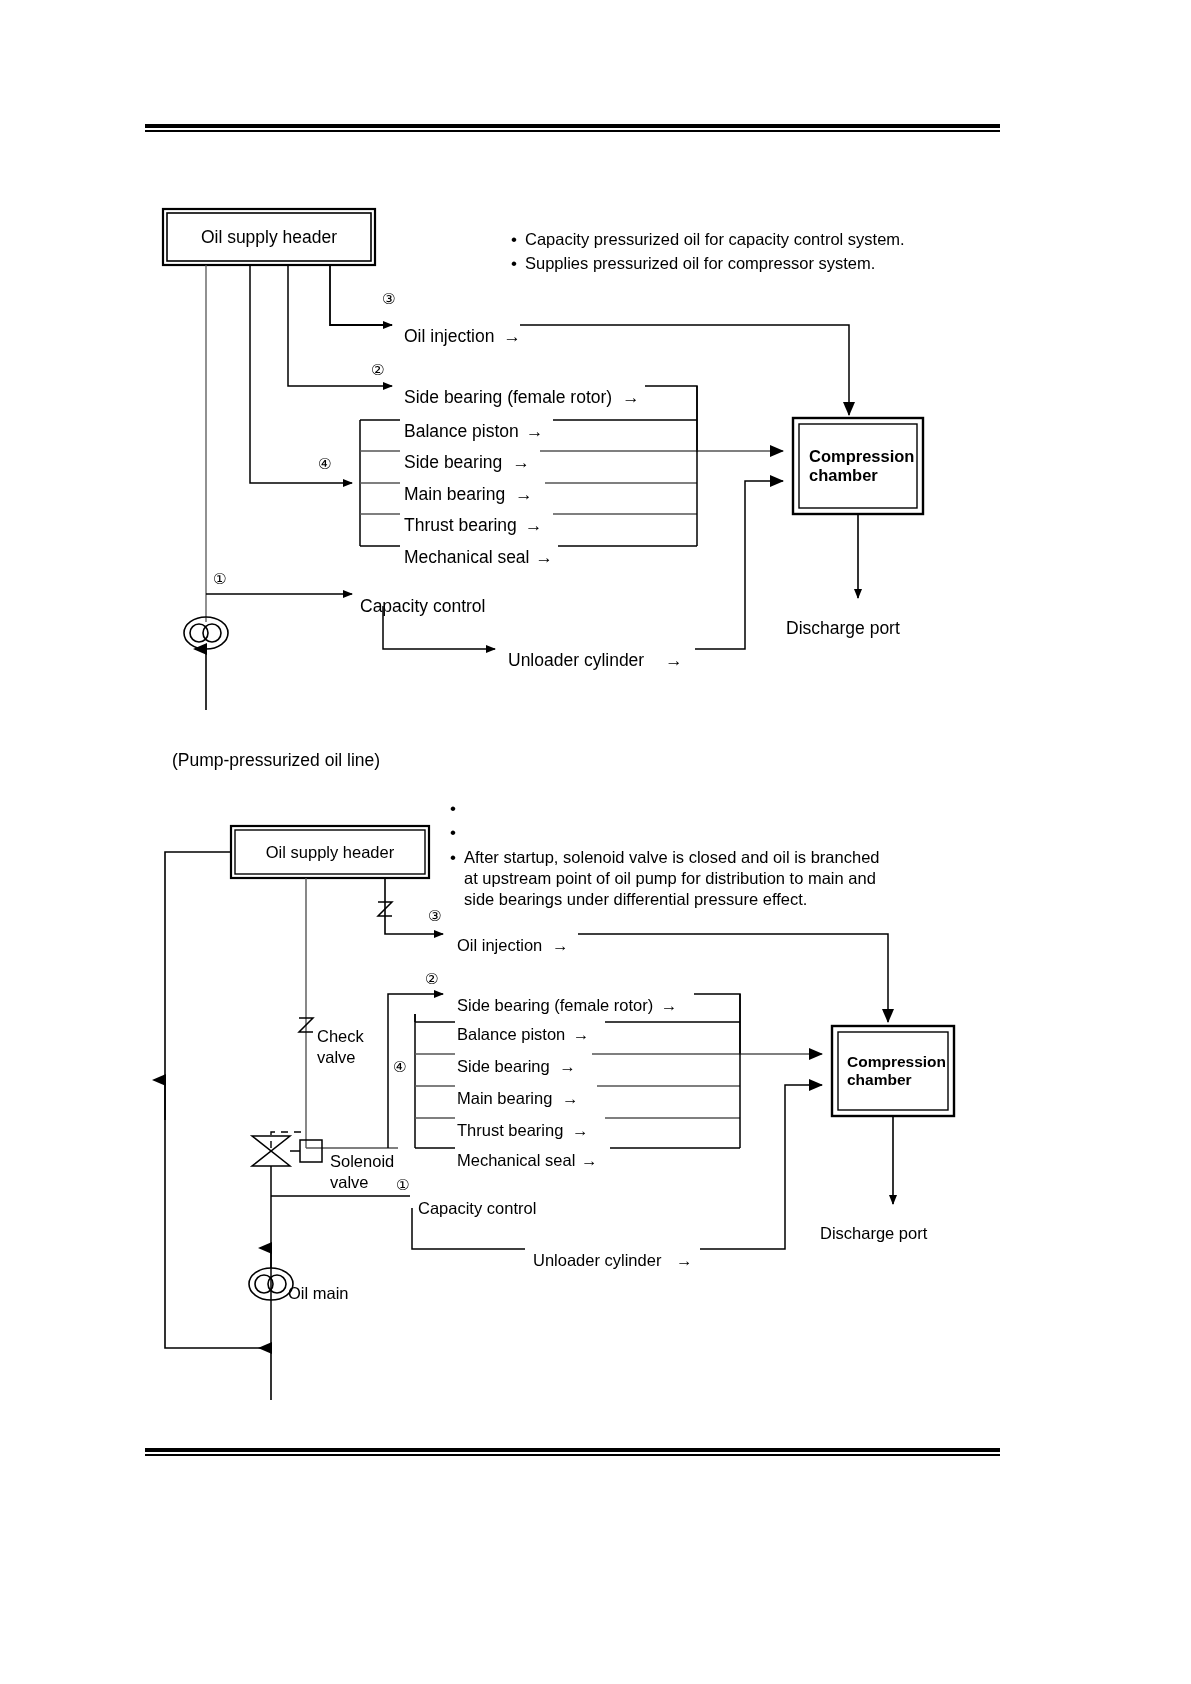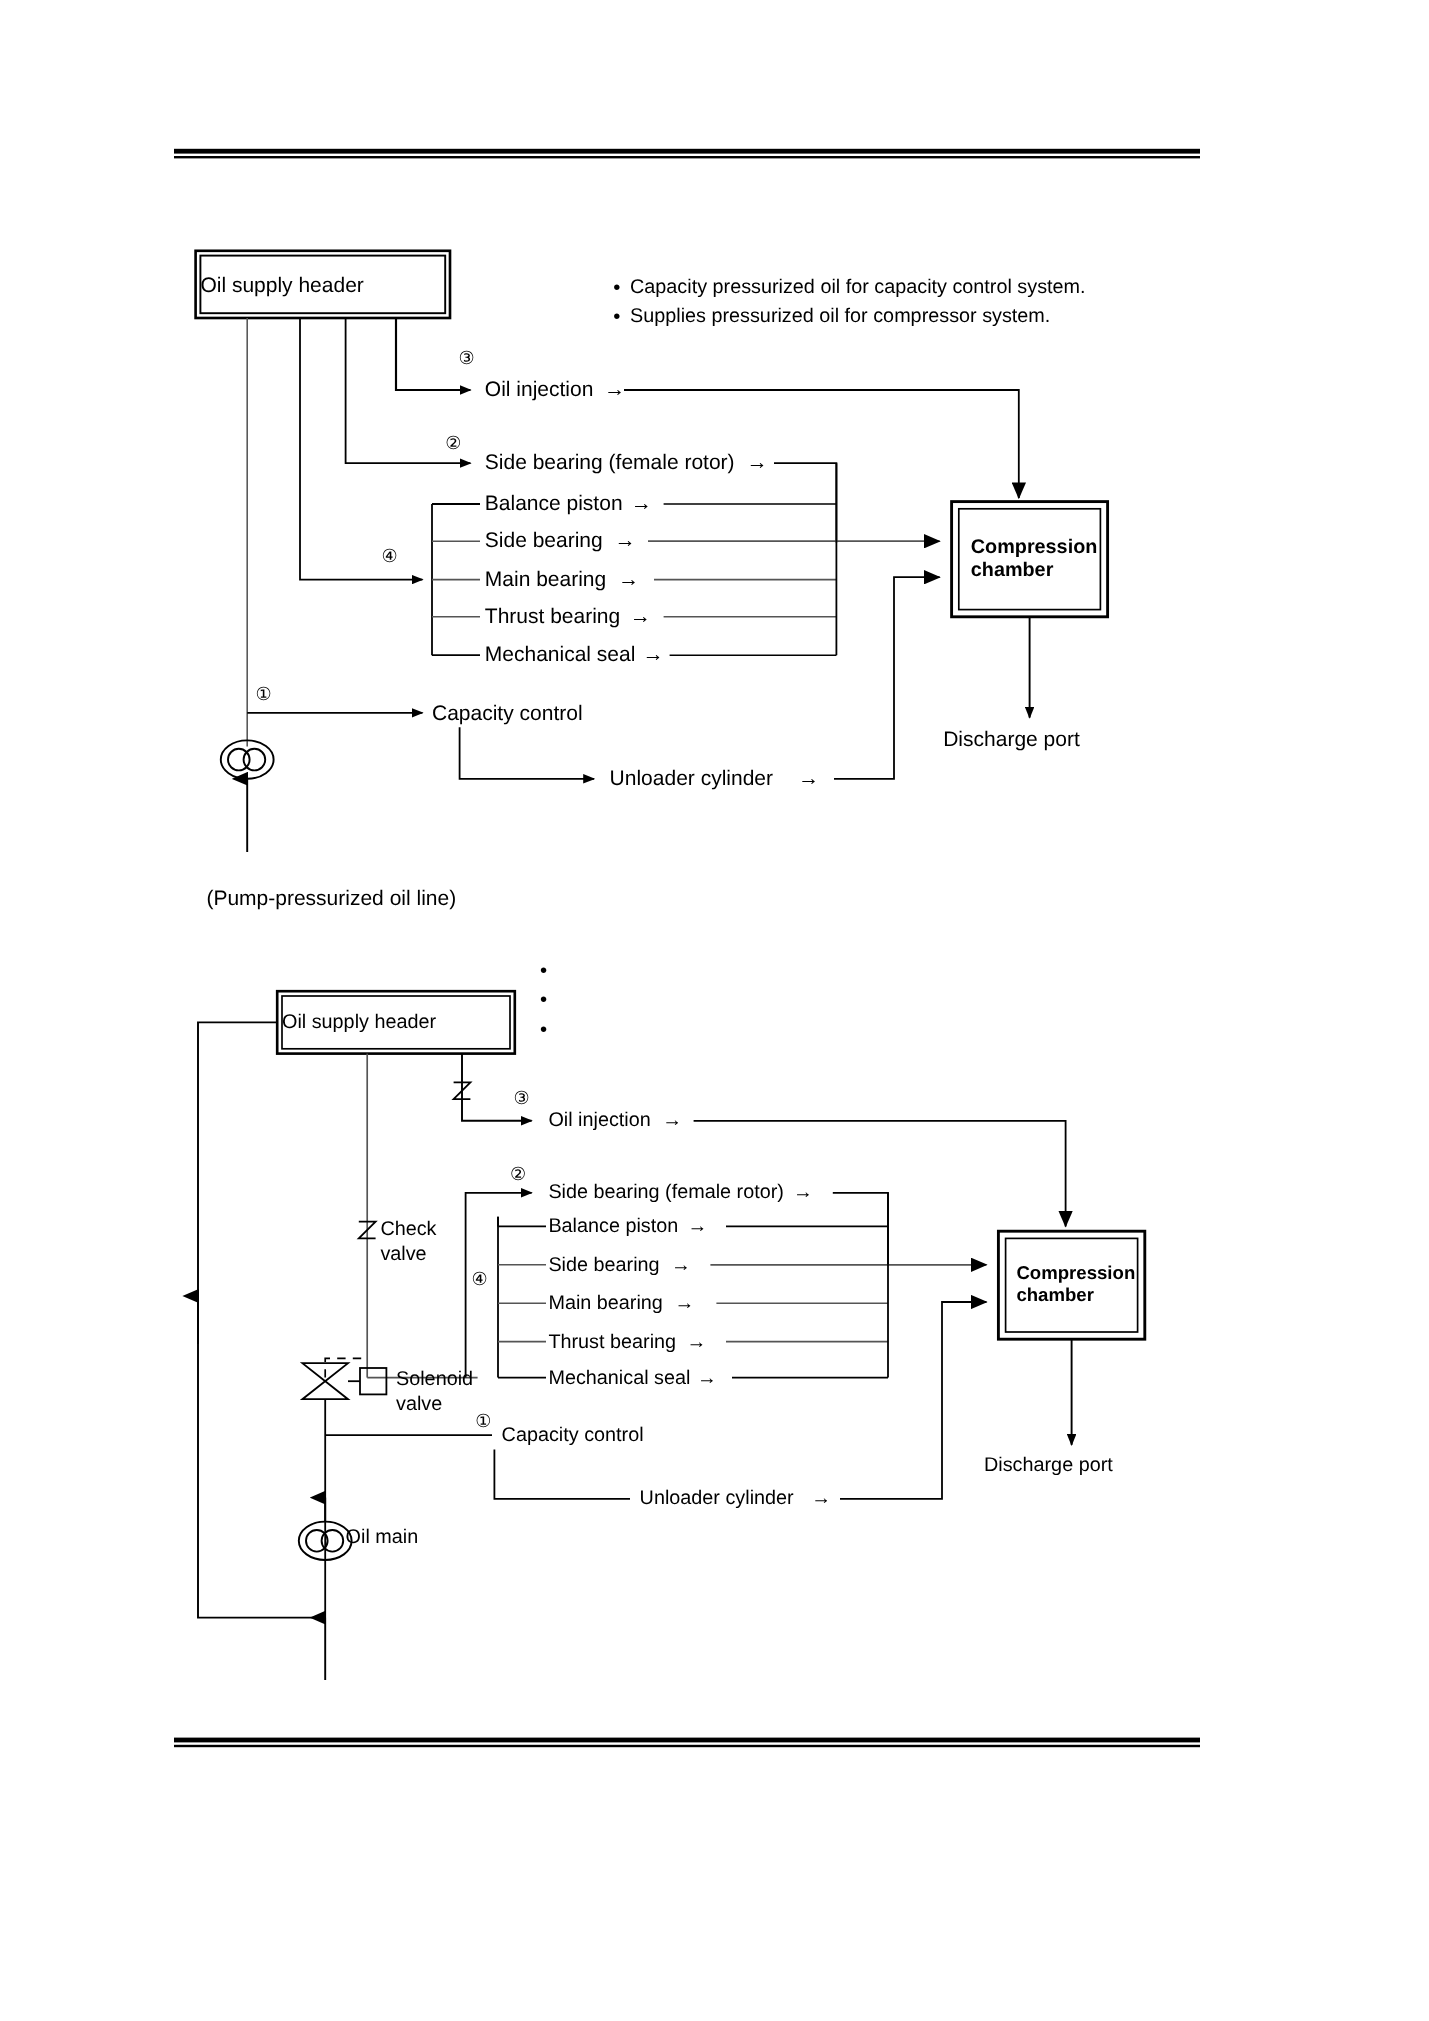--- a/index.html
+++ b/index.html
@@ -11,37 +11,37 @@
   }
   .page{position:absolute;left:0;top:0;width:1191px;height:1684px;}
 
   
   .rule{position:absolute;left:145px;width:855px;}
   .rule .r1{height:4px;background:#000;}
   .rule .r2{height:2px;background:#000;margin-top:2px;}
 
   svg.diagram{position:absolute;left:0;top:0;overflow:visible;}
 
-  .lbl{position:absolute;white-space:nowrap;line-height:1.05;}
+  .lbl{position:absolute;white-space:nowrap;line-height:1.05;margin-top:12px;}
   .f17{font-size:17.5px;}
   .f16{font-size:16.5px;}
   .f15{font-size:15.5px;}
   .bold{font-weight:bold;}
 
   .bullets{position:absolute;}
   .bullets .brow{display:flex;align-items:flex-start;margin-bottom:3px;}
   .bullets .bdot{width:14px;flex:0 0 14px;font-size:17px;line-height:1.25;}
   .bullets .btxt{font-size:16.5px;line-height:1.28;white-space:pre-line;}
 
   .circnum{
     position:absolute;font-size:15px;line-height:1;
   }
 
   .boxlabel{
-    position:absolute;display:flex;align-items:center;justify-content:flex-start;
+    position:absolute;display:flex;align-items:center;justify-content:center;
     text-align:center;
   }
 </style>
 </head>
 <body>
 
 <div class="page">
 
   <div class="rule" style="top:124px">
     <div class="r1"></div>
@@ -260,20 +260,23 @@
 
   <div class="bullets" style="left:450px;top:798px;width:540px;">
     <div class="brow">
       <div class="bdot">•</div>
     </div>
     <div class="brow">
       <div class="bdot">•</div>
     </div>
     <div class="brow">
       <div class="bdot">•</div>
+      <div class="btxt">After startup, solenoid valve is closed and oil is branched
+at upstream point of oil pump for distribution to main and
+side bearings under differential pressure effect.</div>
     </div>
   </div>
 
   <div class="circnum" style="left:428px;top:908px;">③</div>
   <div class="circnum" style="left:425px;top:971px;">②</div>
   <div class="circnum" style="left:393px;top:1059px;">④</div>
   <div class="circnum" style="left:396px;top:1177px;">①</div>
 
   <div class="lbl f16" style="left:457px;top:925px;">
     <span>Oil injection</span>

